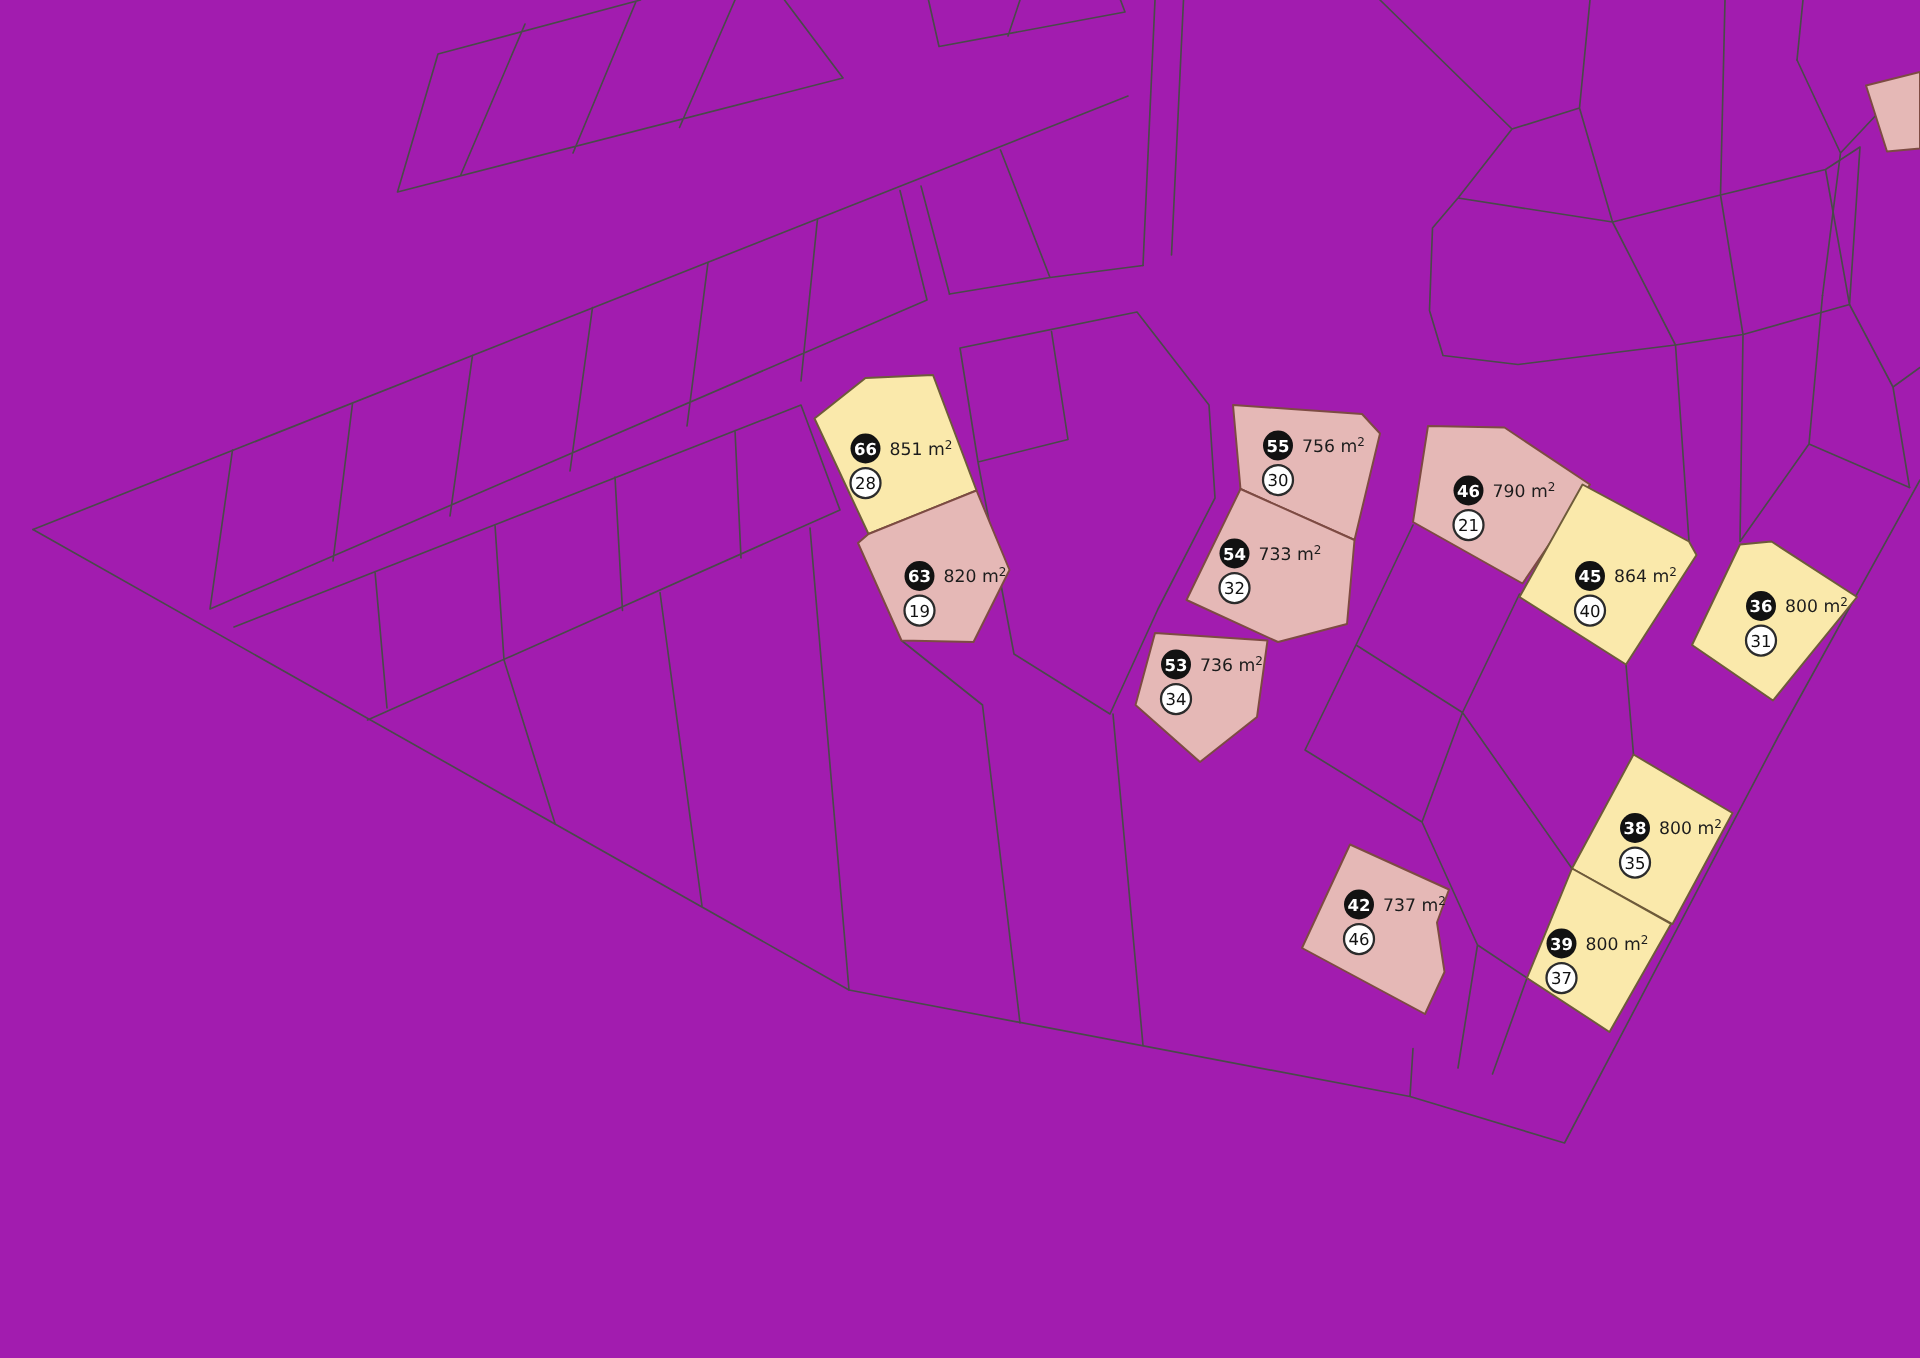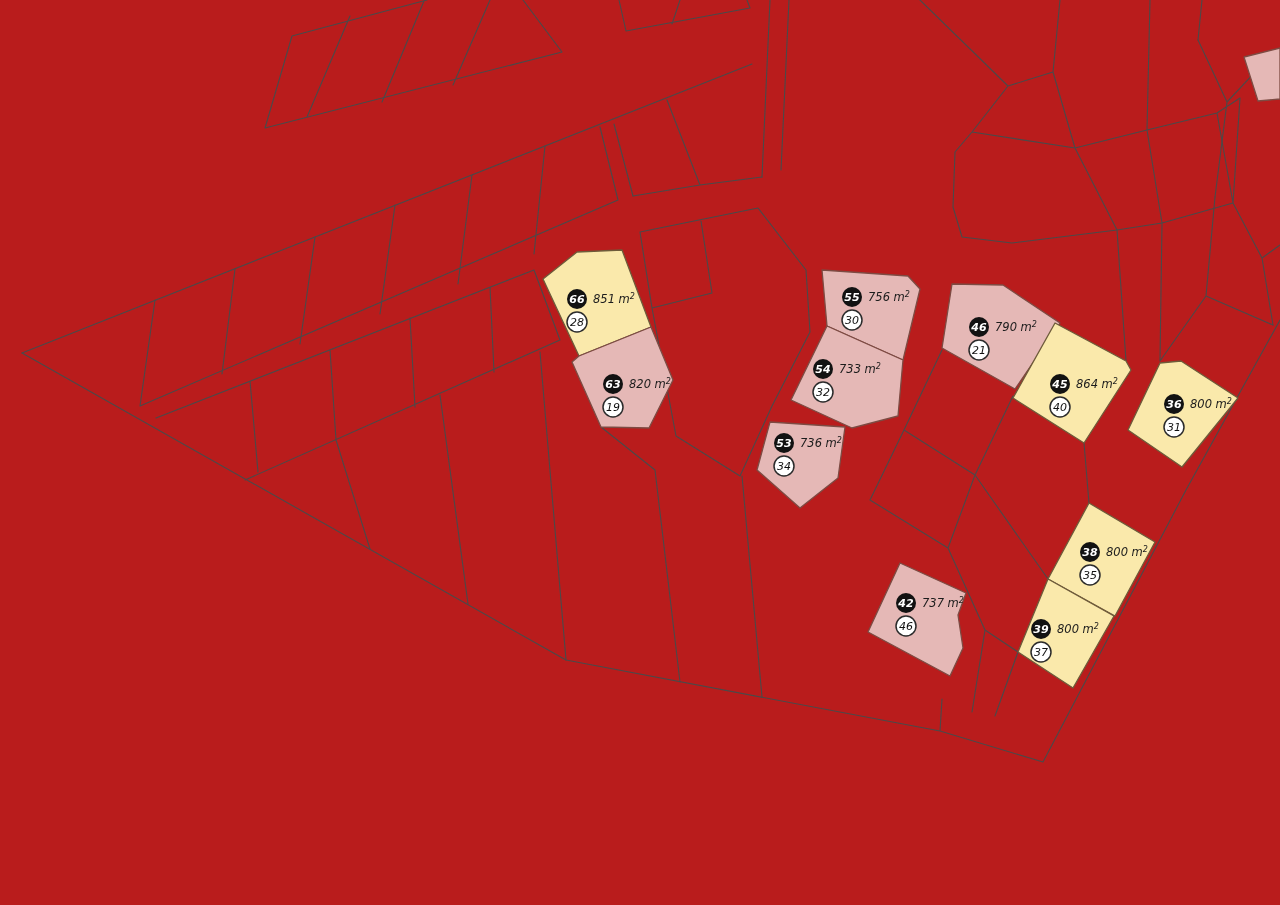--- a/index.html
+++ b/index.html
@@ -1,17 +1,17 @@
 <!DOCTYPE html>
 <html><head>
 <meta charset="utf-8">
 <style>
   html,body{margin:0;padding:0;background:#ffffff;width:1280px;height:905px;overflow:hidden;
     font-family:"DejaVu Sans","Liberation Sans",sans-serif;}
-  .map-wrap{position:relative;width:1280px;height:905px;background:#b91c1c;font-style:italic;}
+  .map-wrap{position:relative;width:1280px;height:905px;background:#a21caf;}
   svg{display:block}
   .mesh{fill:none;stroke:#4a4a4a;stroke-width:1.1;stroke-linejoin:round;stroke-linecap:round}
   .parcel{stroke-width:1.3;stroke-linejoin:round;cursor:pointer}
   .badge-dark{font-weight:bold;font-size:11px;fill:#ffffff;text-anchor:middle}
   .badge-light{font-size:11px;fill:#111111;text-anchor:middle}
   .area-label{font-size:11.5px;fill:#1c1c1c}
 </style>
 </head>
 <body>
 

